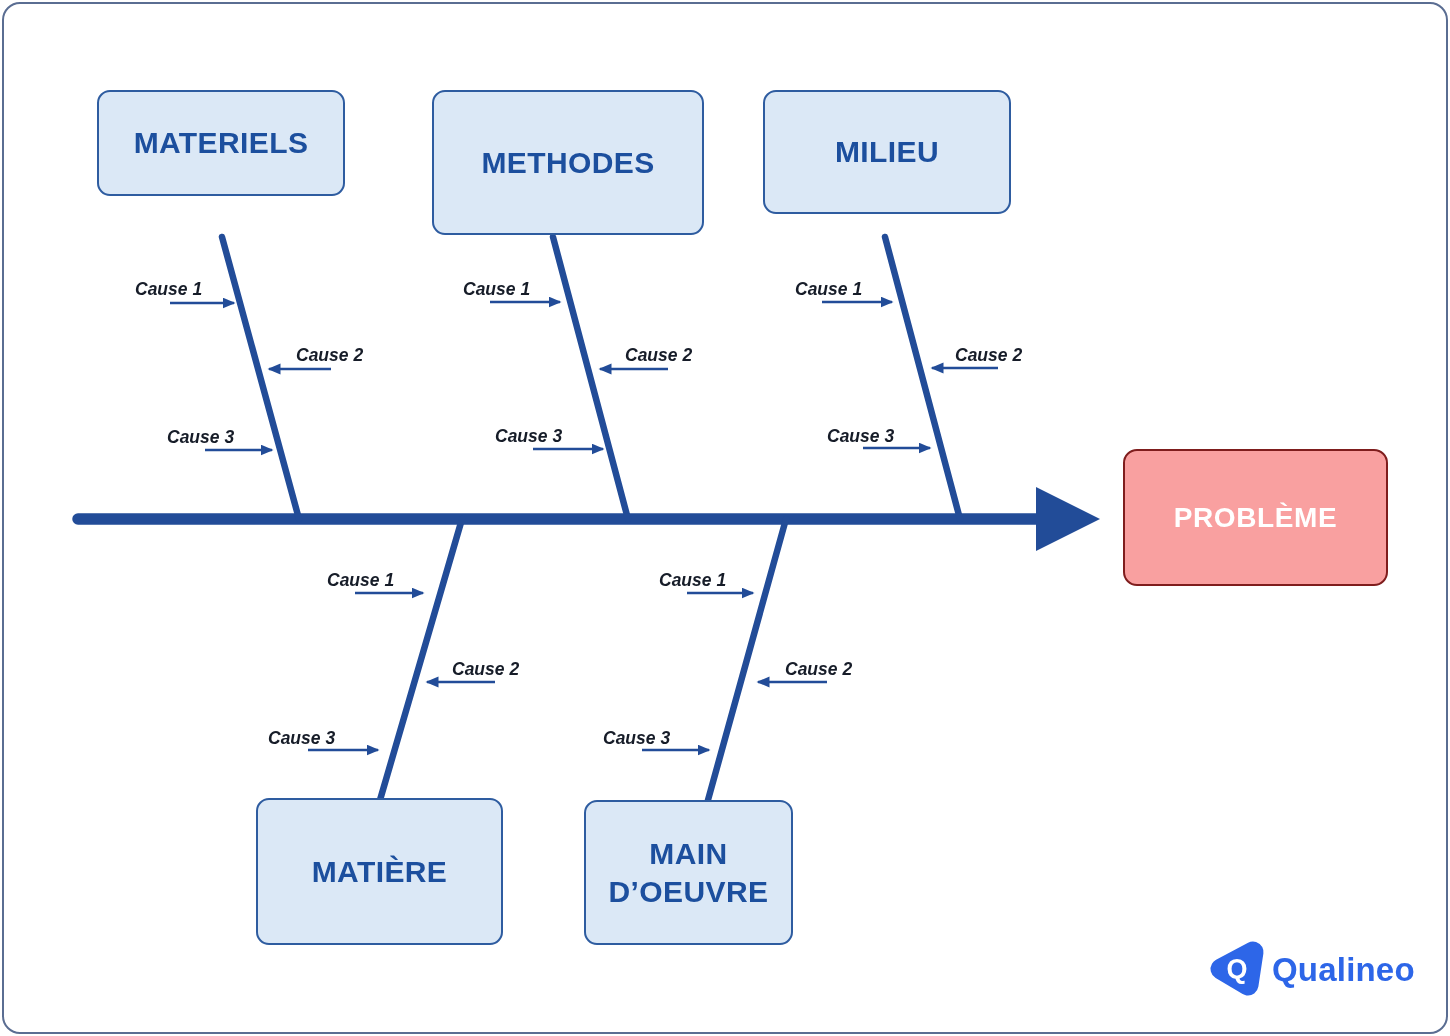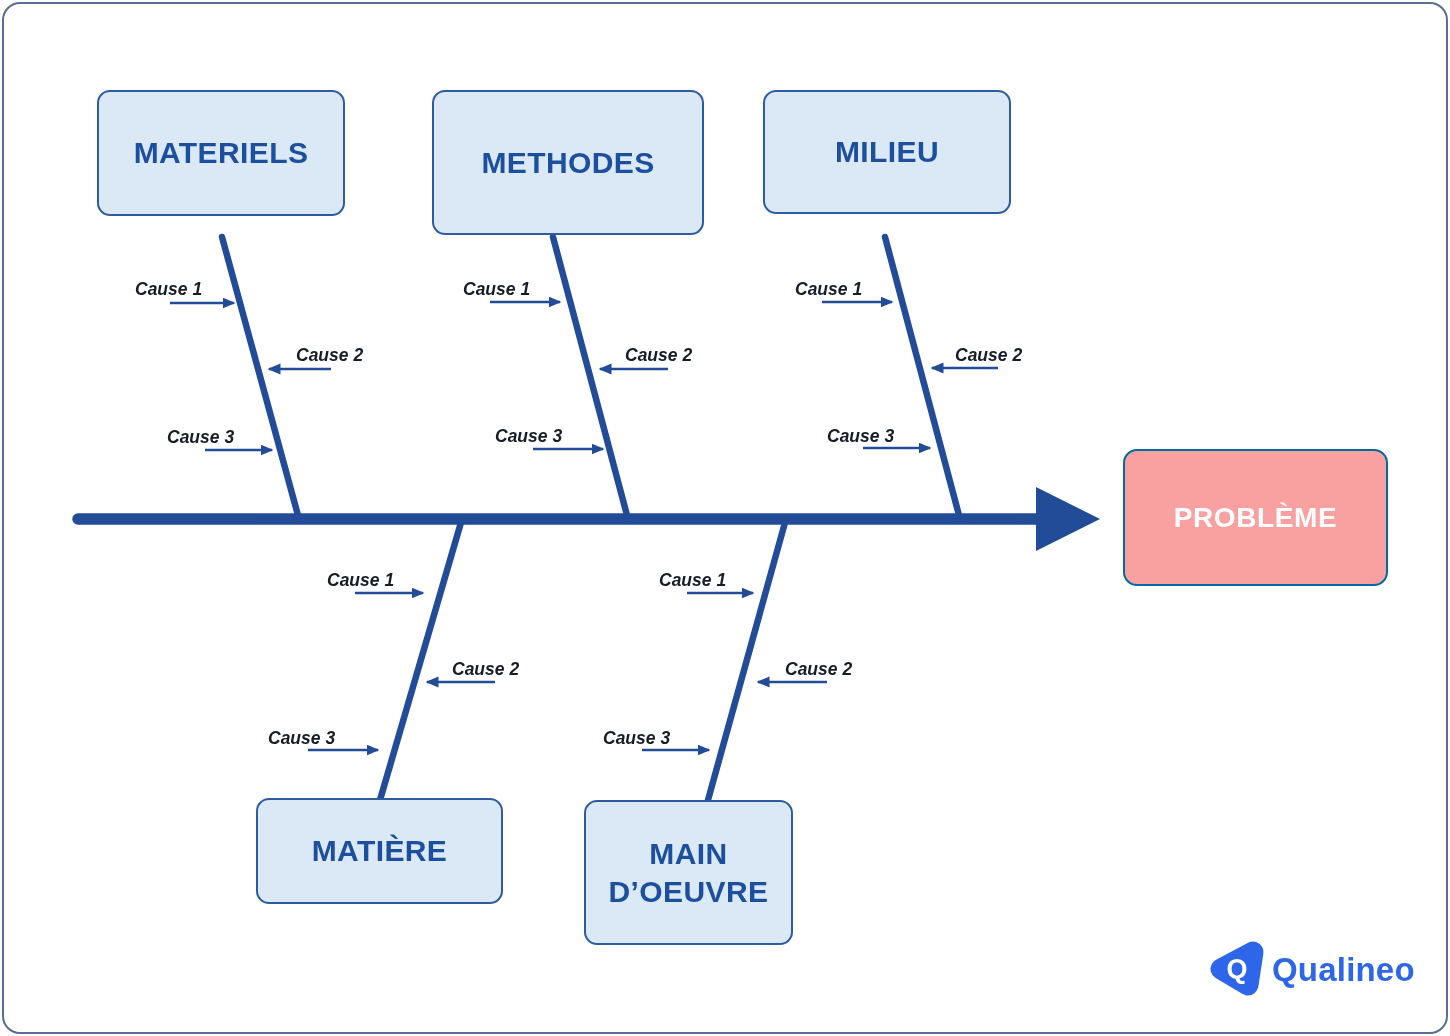--- a/index.html
+++ b/index.html
@@ -12,29 +12,29 @@
     background:#ffffff;
   }
   svg.layer{position:absolute;left:0;top:0;width:1450px;height:1036px;}
   .catbox{
     position:absolute;display:flex;align-items:center;justify-content:center;
     background:#dbe8f6;border:2px solid #2e5ca0;border-radius:13px;
     color:#1c4f9e;font-weight:bold;font-size:30px;letter-spacing:0.4px;
     text-align:center;line-height:1.25;box-sizing:border-box;
   }
   .catbox .inner{display:block;}
-  #box-materiels{left:97px;top:90px;width:248px;height:126px;}
+  #box-materiels{left:97px;top:90px;width:248px;height:106px;}
   #box-methodes{left:432px;top:90px;width:272px;height:145px;}
   #box-milieu{left:763px;top:90px;width:248px;height:124px;}
-  #box-matiere{left:256px;top:798px;width:247px;height:106px;}
+  #box-matiere{left:256px;top:798px;width:247px;height:147px;}
   #box-main-doeuvre{left:584px;top:800px;width:209px;height:145px;}
   #box-probleme{
     position:absolute;left:1123px;top:449px;width:265px;height:137px;
     display:flex;align-items:center;justify-content:center;
-    background:#f9a0a0;border:2px solid #0369a1;border-radius:14px;
+    background:#f9a0a0;border:2px solid #7f1d1d;border-radius:14px;
     color:#ffffff;font-weight:bold;font-size:28px;letter-spacing:0.6px;
     box-sizing:border-box;
   }
   .cause-label{
     font-family:"Liberation Sans", sans-serif;
     font-style:italic;font-weight:bold;font-size:17.5px;fill:#161c28;
   }
   .bone{stroke:#224c98;stroke-width:6.5;stroke-linecap:round;}
   .cause-arrow{stroke:#224c98;stroke-width:2.6;}
   .brand-text{font-weight:bold;font-size:33px;fill:#2d66e8;letter-spacing:0.2px;}

